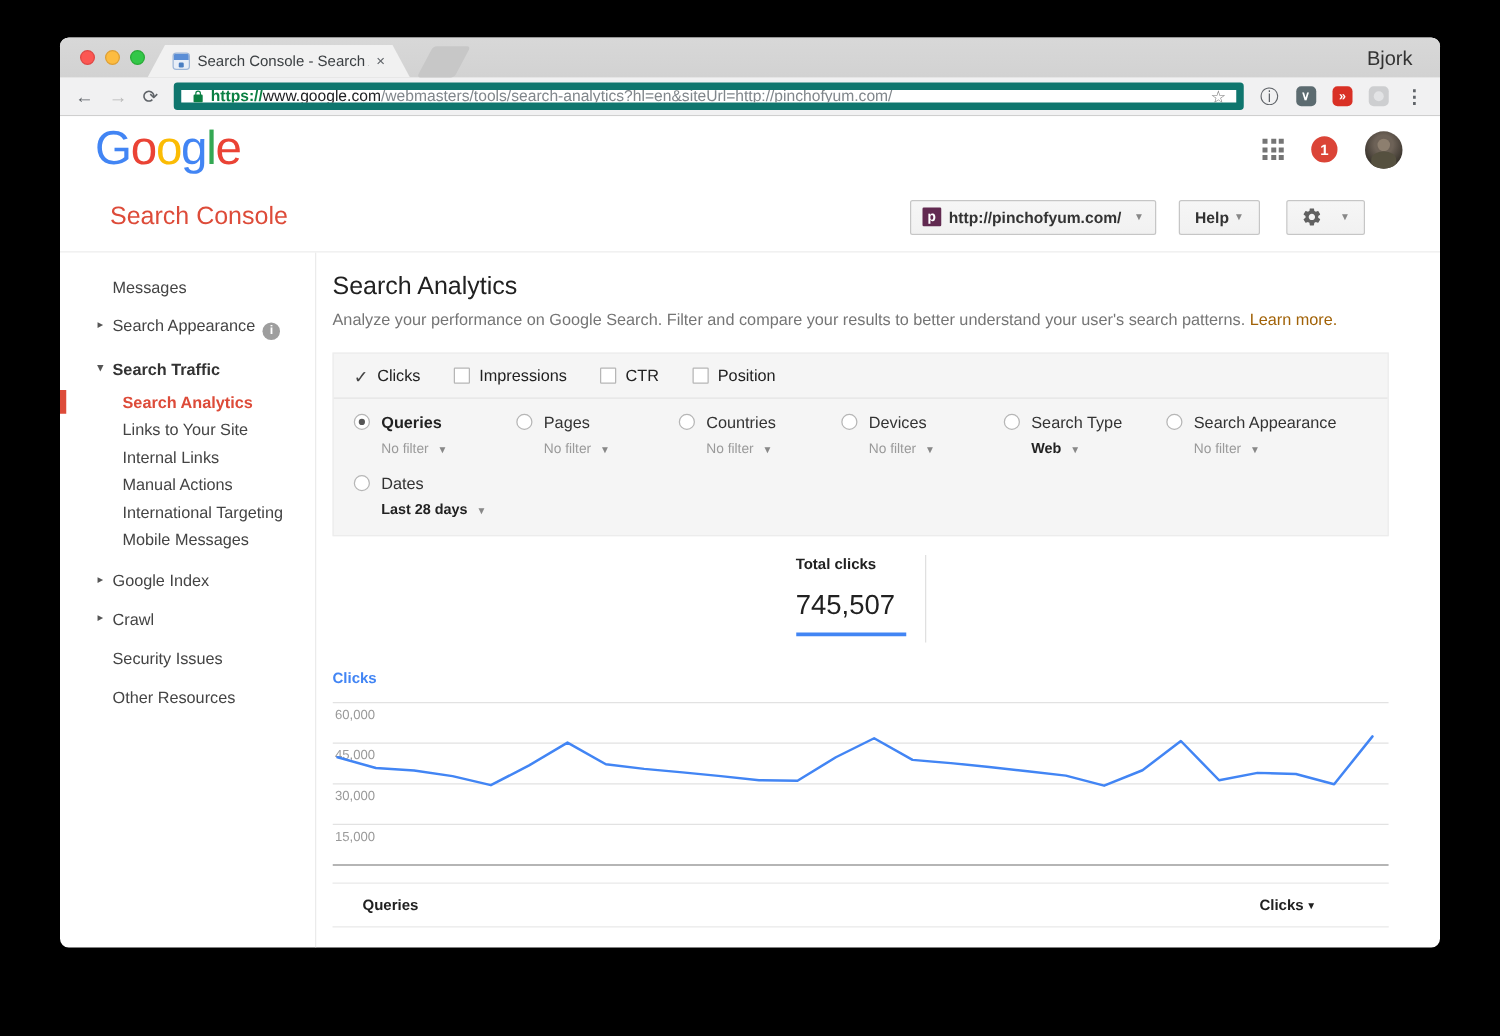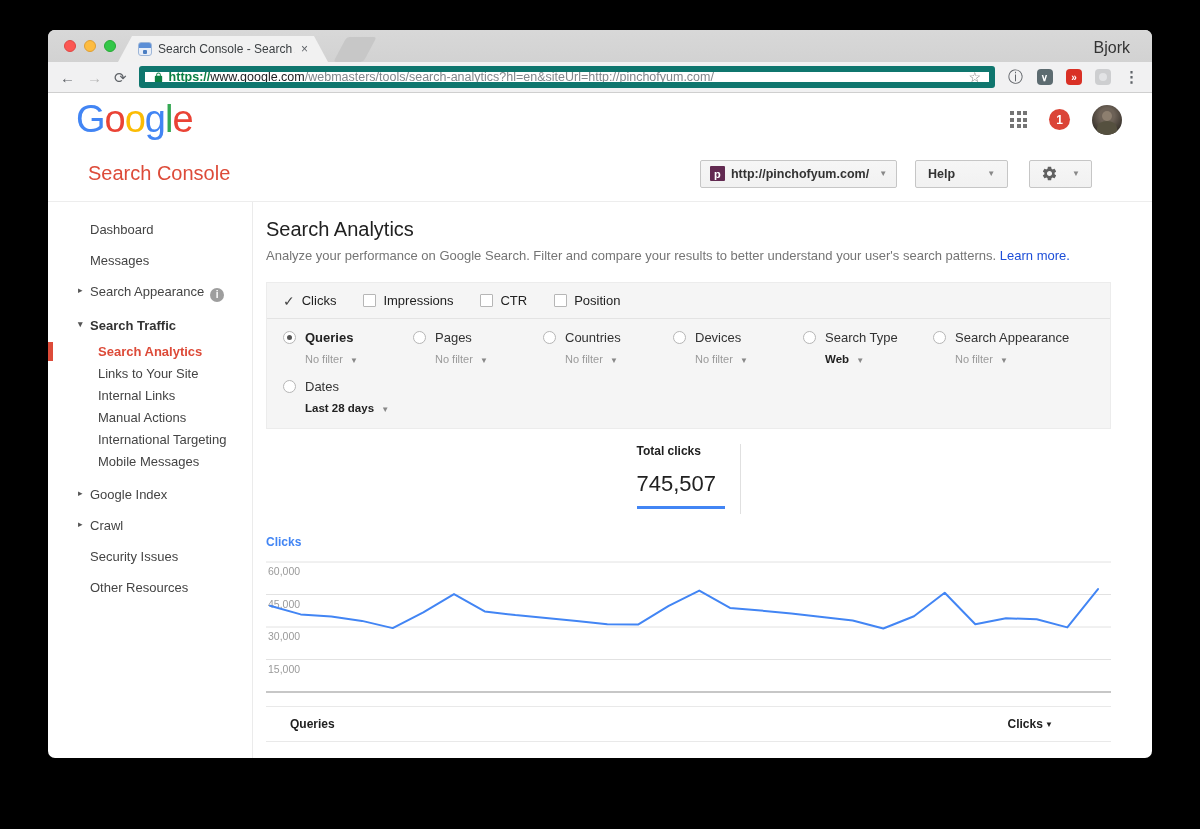--- a/index.html
+++ b/index.html
@@ -64,41 +64,41 @@
   .cbar { height:56px; border-bottom:1px solid #ededed; display:flex; align-items:center;
     padding:0 60px 0 40px; }
   .c-title { font-size:20px; color:#dd4b39; }
   .cbar-right { margin-left:auto; display:flex; align-items:center; }
   .gbtn { height:28px; border:1px solid #c6c6c6; border-radius:2px; background:linear-gradient(#f6f6f6,#f1f1f1);
     display:flex; align-items:center; font-size:12.5px; font-weight:bold; color:#333; }
   .prop-btn { padding:0 9px; gap:6px; }
   .prop-fav { width:15px; height:15px; background:#622a51; color:#fff; font-size:11px; font-weight:bold;
     display:flex; align-items:center; justify-content:center; border-radius:1px; }
   .caret { font-size:8px; color:#888; margin-left:4px; }
-  .help-btn { padding:0 12px; gap:28px; margin-left:18px; }
+  .help-btn { padding:0 12px; gap:0; margin-left:18px; }
   .gear-btn { padding:0 11px; gap:10px; margin-left:21px; }
   .gear-svg { width:17px; height:17px; fill:#616161; }
 
   
   .content { display:flex; height:556px; }
   .sidebar { width:205px; flex-shrink:0; border-right:1px solid #ebebeb; padding-top:12px; }
   .s-item { position:relative; padding:8px 0 8px 42px; font-size:13px; color:#444; }
   .s-item .arr { position:absolute; left:30px; top:9px; font-size:9px; color:#555; }
   .s-item.bold { font-weight:bold; color:#333; }
   .info-dot { display:inline-flex; width:14px; height:14px; border-radius:50%; background:#9e9e9e; color:#fff;
     font-size:10px; font-weight:bold; align-items:center; justify-content:center; margin-left:6px; vertical-align:-2px; font-style:normal; }
   .s-sub { position:relative; padding:3.5px 0 3.5px 50px; font-size:13px; color:#444; }
   .s-sub.selected { color:#dd4b39; font-weight:bold; }
   .sel-bar { position:absolute; left:0; top:1px; width:5px; height:19px; background:#dd4b39; }
   .s-gap { height:6px; }
 
   .main { flex:1; padding:0 42px 0 13px; }
   .m-title { font-size:20px; font-weight:normal; color:#212121; margin-top:15px; line-height:24px; }
   .m-desc { font-size:13px; color:#757575; margin-top:7px; }
-  .m-desc a { color:#1d4ed8; text-decoration:none; }
+  .m-desc a { color:#a16207; text-decoration:none; }
 
   .panel { margin-top:19px; background:#f5f5f5; border:1px solid #ececec; }
   .metrics { display:flex; align-items:center; gap:27px; padding:10px 16px; border-bottom:1px solid #e3e3e3; }
   .metric { display:flex; align-items:center; gap:7px; font-size:13px; color:#222; }
   .cbox { width:13px; height:13px; background:#fff; border:1px solid #b6b6b6; border-radius:1px; }
   .checkmark { font-size:14px; color:#444; line-height:1; }
   .dims { padding:11px 16px 14px; }
   .dim-row { display:flex; }
   .dim { width:130px; }
   .dim.wide { width:auto; }
@@ -208,21 +208,20 @@
         <svg class="gear-svg" viewBox="0 0 24 24">
             <path d="M19.14 12.94c.04-.3.06-.61.06-.94 0-.32-.02-.64-.07-.94l2.03-1.58c.18-.14.23-.41.12-.61l-1.92-3.32c-.12-.22-.37-.29-.59-.22l-2.39.96c-.5-.38-1.03-.7-1.62-.94l-.36-2.54c-.04-.24-.24-.41-.48-.41h-3.84c-.24 0-.43.17-.47.41l-.36 2.54c-.59.24-1.13.57-1.62.94l-2.39-.96c-.22-.08-.47 0-.59.22L2.74 8.87c-.12.21-.08.47.12.61l2.03 1.58c-.05.3-.09.63-.09.94s.02.64.07.94l-2.03 1.58c-.18.14-.23.41-.12.61l1.92 3.32c.12.22.37.29.59.22l2.39-.96c.5.38 1.03.7 1.62.94l.36 2.54c.05.24.24.41.48.41h3.84c.24 0 .44-.17.47-.41l.36-2.54c.59-.24 1.13-.56 1.62-.94l2.39.96c.22.08.47 0 .59-.22l1.92-3.32c.12-.22.07-.47-.12-.61l-2.01-1.58zM12 15.6c-1.98 0-3.6-1.62-3.6-3.6s1.62-3.6 3.6-3.6 3.6 1.62 3.6 3.6-1.62 3.6-3.6 3.6z"></path>
           </svg>
         <span class="caret">▼</span>
       </div>
     </div>
   </div>
 
   <div class="content">
     <nav class="sidebar">
-      <div class="s-item"><span>Dashboard</span></div>
       <div class="s-item"><span>Messages</span></div>
       <div class="s-item"><span class="arr">▸</span><span>Search Appearance</span><span class="info-dot">i</span></div>
       <div class="s-item bold"><span class="arr">▾</span><span>Search Traffic</span></div>
       <div class="s-sub selected"><span class="sel-bar"></span><span>Search Analytics</span></div>
       <div class="s-sub"><span>Links to Your Site</span></div>
       <div class="s-sub"><span>Internal Links</span></div>
       <div class="s-sub"><span>Manual Actions</span></div>
       <div class="s-sub"><span>International Targeting</span></div>
       <div class="s-sub"><span>Mobile Messages</span></div>
       <div class="s-gap"></div>

